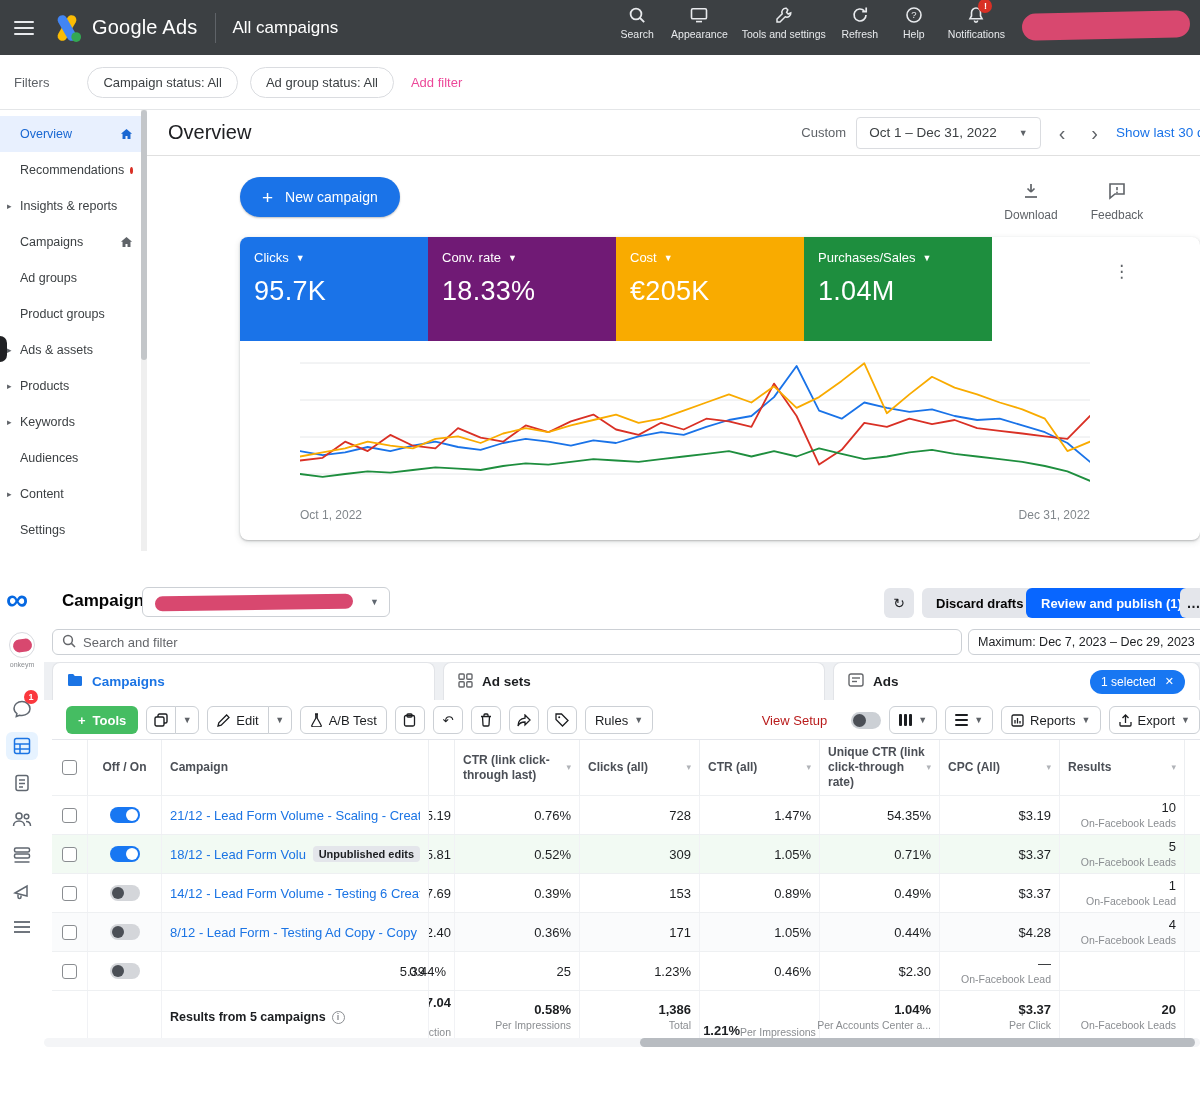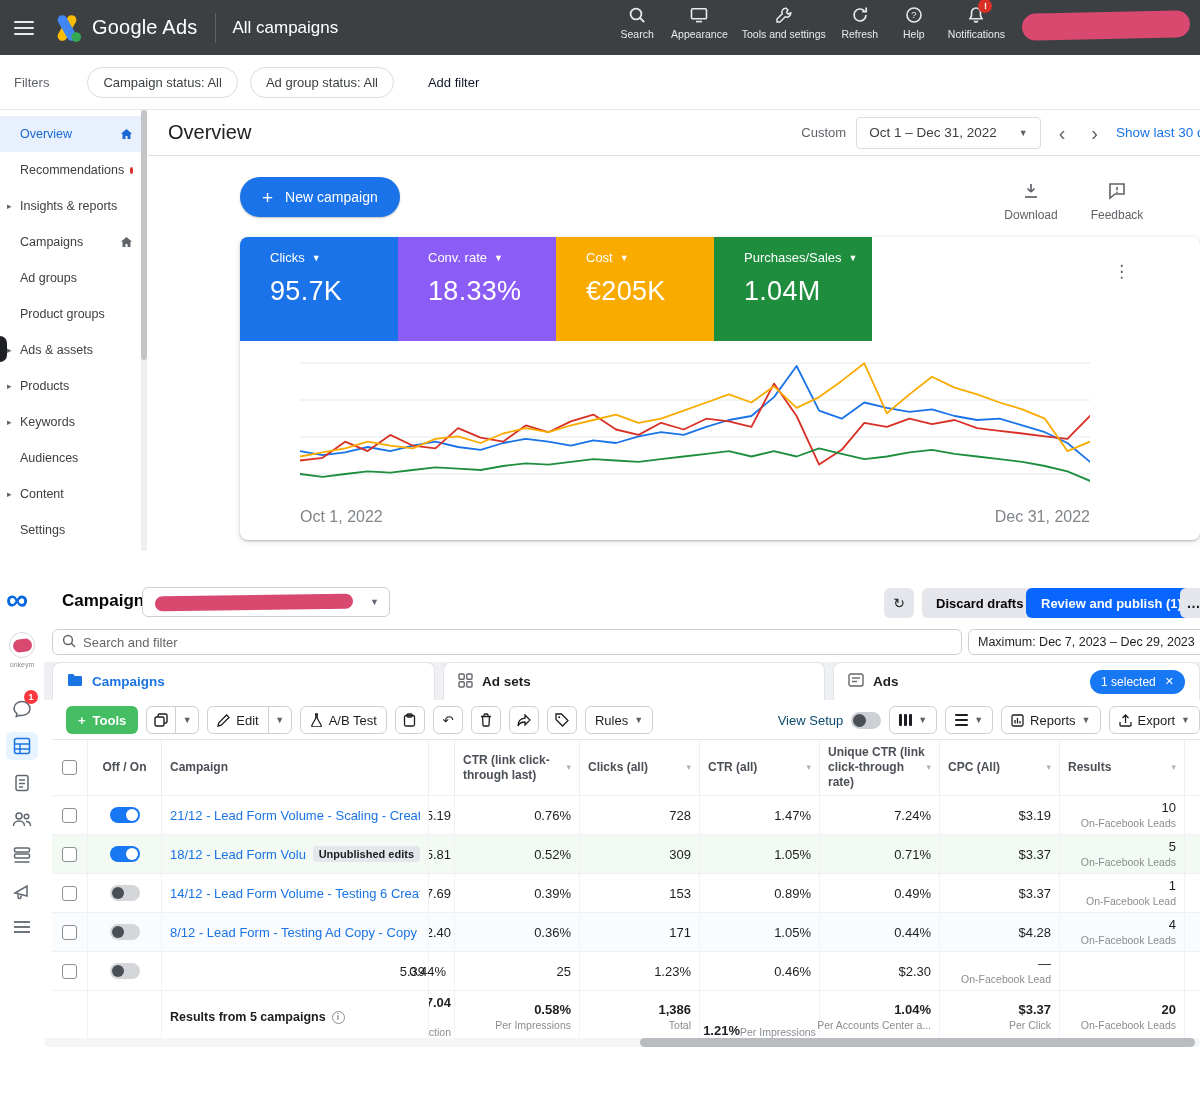--- a/index.html
+++ b/index.html
@@ -17,21 +17,21 @@
   .g-nav{position:absolute;right:188px;top:5px;display:flex;align-items:flex-start}
   .g-nav-item{min-width:54px;padding:0 7px;display:flex;flex-direction:column;align-items:center;color:#e8eaed;font-size:10.5px;line-height:1.15;text-align:center;cursor:pointer}
   .g-nav-icon{position:relative;height:20px;display:flex;align-items:center;justify-content:center;margin-bottom:3px}
   .g-badge{position:absolute;top:-6px;right:-7px;width:14px;height:14px;border-radius:50%;background:#d93025;color:#fff;font-size:9px;font-weight:bold;display:flex;align-items:center;justify-content:center}
   .redact{position:absolute;background:#d8486f;border-radius:14px}
   .redact.r-top{right:10px;top:12px;width:168px;height:27px;transform:rotate(-1.2deg)}
 
   .g-filters{position:absolute;top:55px;left:0;width:1200px;height:55px;background:#fff;border-bottom:1px solid #e4e6e8;display:flex;align-items:center;gap:12px;padding-left:14px}
   .g-filters-label{font-size:13px;color:#5f6368;margin-right:26px}
   .g-chip{border:1px solid #dadce0;border-radius:17px;padding:7px 15px;font-size:13px;color:#3c4043;cursor:pointer;background:#fff}
-  .g-addfilter{font-size:13px;color:#0f172a;margin-left:22px;cursor:pointer}
+  .g-addfilter{font-size:13px;color:#ec4899;margin-left:5px;cursor:pointer}
 
   .g-sidebar{position:absolute;top:110px;left:0;width:141px;height:441px;background:#fff;padding-top:6px;font-size:12.5px}
   .g-item{height:36px;display:flex;align-items:center;padding:0 8px 0 20px;color:#3c4043;position:relative;cursor:pointer}
   .g-item.active{background:#e8f0fe;color:#1967d2}
   .g-item .chev{position:absolute;left:7px;font-size:9px;color:#5f6368}
   .g-item .trail{margin-left:auto;color:#5f6368;font-size:13px;display:flex;align-items:center}
   .g-item.active .trail{color:#1967d2}
   .g-item .dot{width:7px;height:7px;border-radius:50%;background:#d93025;margin-left:6px}
   .g-scrolltrack{position:absolute;left:141px;top:110px;width:6px;height:441px;background:#efefef}
   .g-scrollthumb{position:absolute;left:141px;top:110px;width:6px;height:250px;background:#c3c6c9;border-radius:3px}
@@ -47,28 +47,28 @@
   .g-showlast{width:84px;overflow:hidden;white-space:nowrap;color:#1a73e8;font-size:13.5px;cursor:pointer}
 
   .g-newcamp{position:absolute;left:240px;top:177px;height:40px;border-radius:20px;background:#1a73e8;color:#fff;display:flex;align-items:center;gap:12px;padding:0 22px;font-size:14px;cursor:pointer;box-shadow:0 1px 2px rgba(0,0,0,.25)}
   .g-newcamp .plus{font-size:19px;line-height:1}
   .g-dl{position:absolute;top:181px;display:flex;flex-direction:column;align-items:center;gap:4px;font-size:12px;color:#5f6368;cursor:pointer}
   .g-dl.download{left:1002px;width:58px}
   .g-dl.feedback{left:1088px;width:58px}
 
   .g-card{position:absolute;left:240px;top:237px;width:960px;height:303px;background:#fff;border-radius:8px;box-shadow:0 1px 2px rgba(60,64,67,.3),0 2px 6px rgba(60,64,67,.15)}
   .g-scores{display:flex;height:104px}
-  .g-score{width:158px;padding:13px 30px;color:#fff;cursor:pointer}
+  .g-score{width:188px;padding:13px 14px;color:#fff;cursor:pointer}
   .g-score:first-child{border-top-left-radius:8px}
   .g-score-label{font-size:13px;display:flex;align-items:center;gap:7px}
   .g-score-label .g-caret{color:#fff}
   .g-score-value{font-size:27px;margin-top:11px;font-weight:400;letter-spacing:.3px}
   .g-kebab{position:absolute;right:70px;top:24px;font-size:17px;color:#5f6368;cursor:pointer}
   #g-chart{position:absolute;left:60px;top:118px}
-  .g-xlabels{position:absolute;left:60px;top:271px;width:790px;display:flex;justify-content:space-between;font-size:16px;color:#80868b}
+  .g-xlabels{position:absolute;left:60px;top:271px;width:790px;display:flex;justify-content:space-between;font-size:12px;color:#80868b}
 
   
   .meta{position:absolute;top:580px;left:0;width:1200px;height:523px;background:#fff}
   .m-rail{position:absolute;left:0;top:0;width:44px;height:100%}
   .m-logo{position:absolute;left:6px;top:4px;font-size:31px;color:#0668E1;font-weight:bold;line-height:1;cursor:pointer}
   .m-avatar{position:absolute;left:9px;top:52px;width:26px;height:26px;border-radius:50%;border:1px solid #d8dadf;overflow:hidden;cursor:pointer}
   .m-avatar .blob{position:absolute;left:3px;top:6px;width:19px;height:13px;background:#d8486f;border-radius:7px;transform:rotate(-8deg)}
   .m-railcap{position:absolute;left:0;top:81px;width:44px;text-align:center;font-size:7px;color:#8a8d91}
   .m-railicon{position:absolute;left:8px;width:28px;height:26px;display:flex;align-items:center;justify-content:center;cursor:pointer}
   .m-railicon.active{left:6px;width:32px;height:28px;background:#e7f3ff;border-radius:6px}
@@ -93,21 +93,21 @@
   .m-selchip{margin-left:auto;background:#1877f2;color:#fff;font-size:12px;font-weight:normal;border-radius:13px;height:24px;display:flex;align-items:center;gap:9px;padding:0 11px;cursor:pointer}
   .m-selchip .x{font-size:11px;cursor:pointer}
 
   .m-toolbar{position:absolute;left:44px;top:120px;width:1156px;height:40px;background:#fff;display:flex;align-items:center;gap:8px;padding-left:22px}
   .m-create{height:28px;background:#45bd62;border-radius:6px;color:#fff;font-size:13px;font-weight:bold;display:flex;align-items:center;gap:7px;padding:0 12px;cursor:pointer}
   .m-tb{height:28px;background:#fff;border:1px solid #ccd0d5;border-radius:6px;display:flex;align-items:center;gap:6px;padding:0 9px;font-size:13px;color:#1c1e21;cursor:pointer}
   .m-split{display:flex}
   .m-split .m-tb:first-child{border-radius:6px 0 0 6px}
   .m-split .m-tb:last-child{border-radius:0 6px 6px 0;margin-left:-1px;width:24px;justify-content:center;padding:0}
   .m-tb.icononly{width:30px;justify-content:center;padding:0}
-  .m-viewsetup{margin-left:auto;display:flex;align-items:center;gap:8px;font-size:13px;color:#0c4a6e}
+  .m-viewsetup{margin-left:auto;display:flex;align-items:center;gap:24px;font-size:13px;color:#b91c1c}
   .m-vtoggle{width:30px;height:17px;border-radius:9px;background:#ccd0d5;position:relative;cursor:pointer}
   .m-vtoggle .knob{position:absolute;left:2px;top:2px;width:13px;height:13px;border-radius:50%;background:#4b4f56}
   .m-colsicon{display:flex;gap:2px}
   .m-colsicon i{width:3px;height:12px;background:#1c1e21;border-radius:1px}
   .m-rowsicon{display:flex;flex-direction:column;gap:2.5px}
   .m-rowsicon i{width:13px;height:2.5px;background:#1c1e21;border-radius:1px}
 
   .m-table{position:absolute;left:52px;top:159px;width:1148px;border-top:1px solid #e4e6eb;font-size:13px;color:#1c1e21;background:#fff}
   .m-tr{display:grid;grid-template-columns:36px 74px 267px 26px 125px 120px 120px 120px 120px 125px 15px;align-items:stretch;border-bottom:1px solid #eef0f2}
   .m-hc{min-height:48px;display:flex;align-items:center;padding:5px 8px;font-size:12px;font-weight:bold;color:#4b4f56;line-height:1.25;border-right:1px solid #eceef1}
@@ -322,21 +322,21 @@
 
     <div class="g-card">
       <div class="g-scores" id="g-scores">
           <div class="g-score" style="background: rgb(26, 115, 232);">
             <div class="g-score-label">
               <span>Clicks</span>
               <span class="g-caret">▼</span>
             </div>
             <div class="g-score-value">95.7K</div>
           </div>
-          <div class="g-score" style="background: #8b5cf6;">
+          <div class="g-score" style="background: #701a75;">
             <div class="g-score-label">
               <span>Conv. rate</span>
               <span class="g-caret">▼</span>
             </div>
             <div class="g-score-value">18.33%</div>
           </div>
           <div class="g-score" style="background: rgb(249, 171, 0);">
             <div class="g-score-label">
               <span>Cost</span>
               <span class="g-caret">▼</span>
@@ -664,21 +664,21 @@
               <span class="knob"></span>
             </span>
           </div>
           <div class="m-c">
             <span class="m-link">21/12 - Lead Form Volume - Scaling - Creative ...</span>
           </div>
           <div class="m-c num clipcell">5.19</div>
           <div class="m-c num">0.76%</div>
           <div class="m-c num">728</div>
           <div class="m-c num">1.47%</div>
-          <div class="m-c num">7.24%</div>
+          <div class="m-c num">54.35%</div>
           <div class="m-c num">$3.19</div>
           <div class="m-c num twoline">
             <span>10</span>
             <span class="m-sub">On-Facebook Leads</span>
           </div>
           <div class="m-c"></div>
         </div>
         <div class="m-tr m-row hl">
           <div class="m-c center">
             <span class="m-check"></span>

